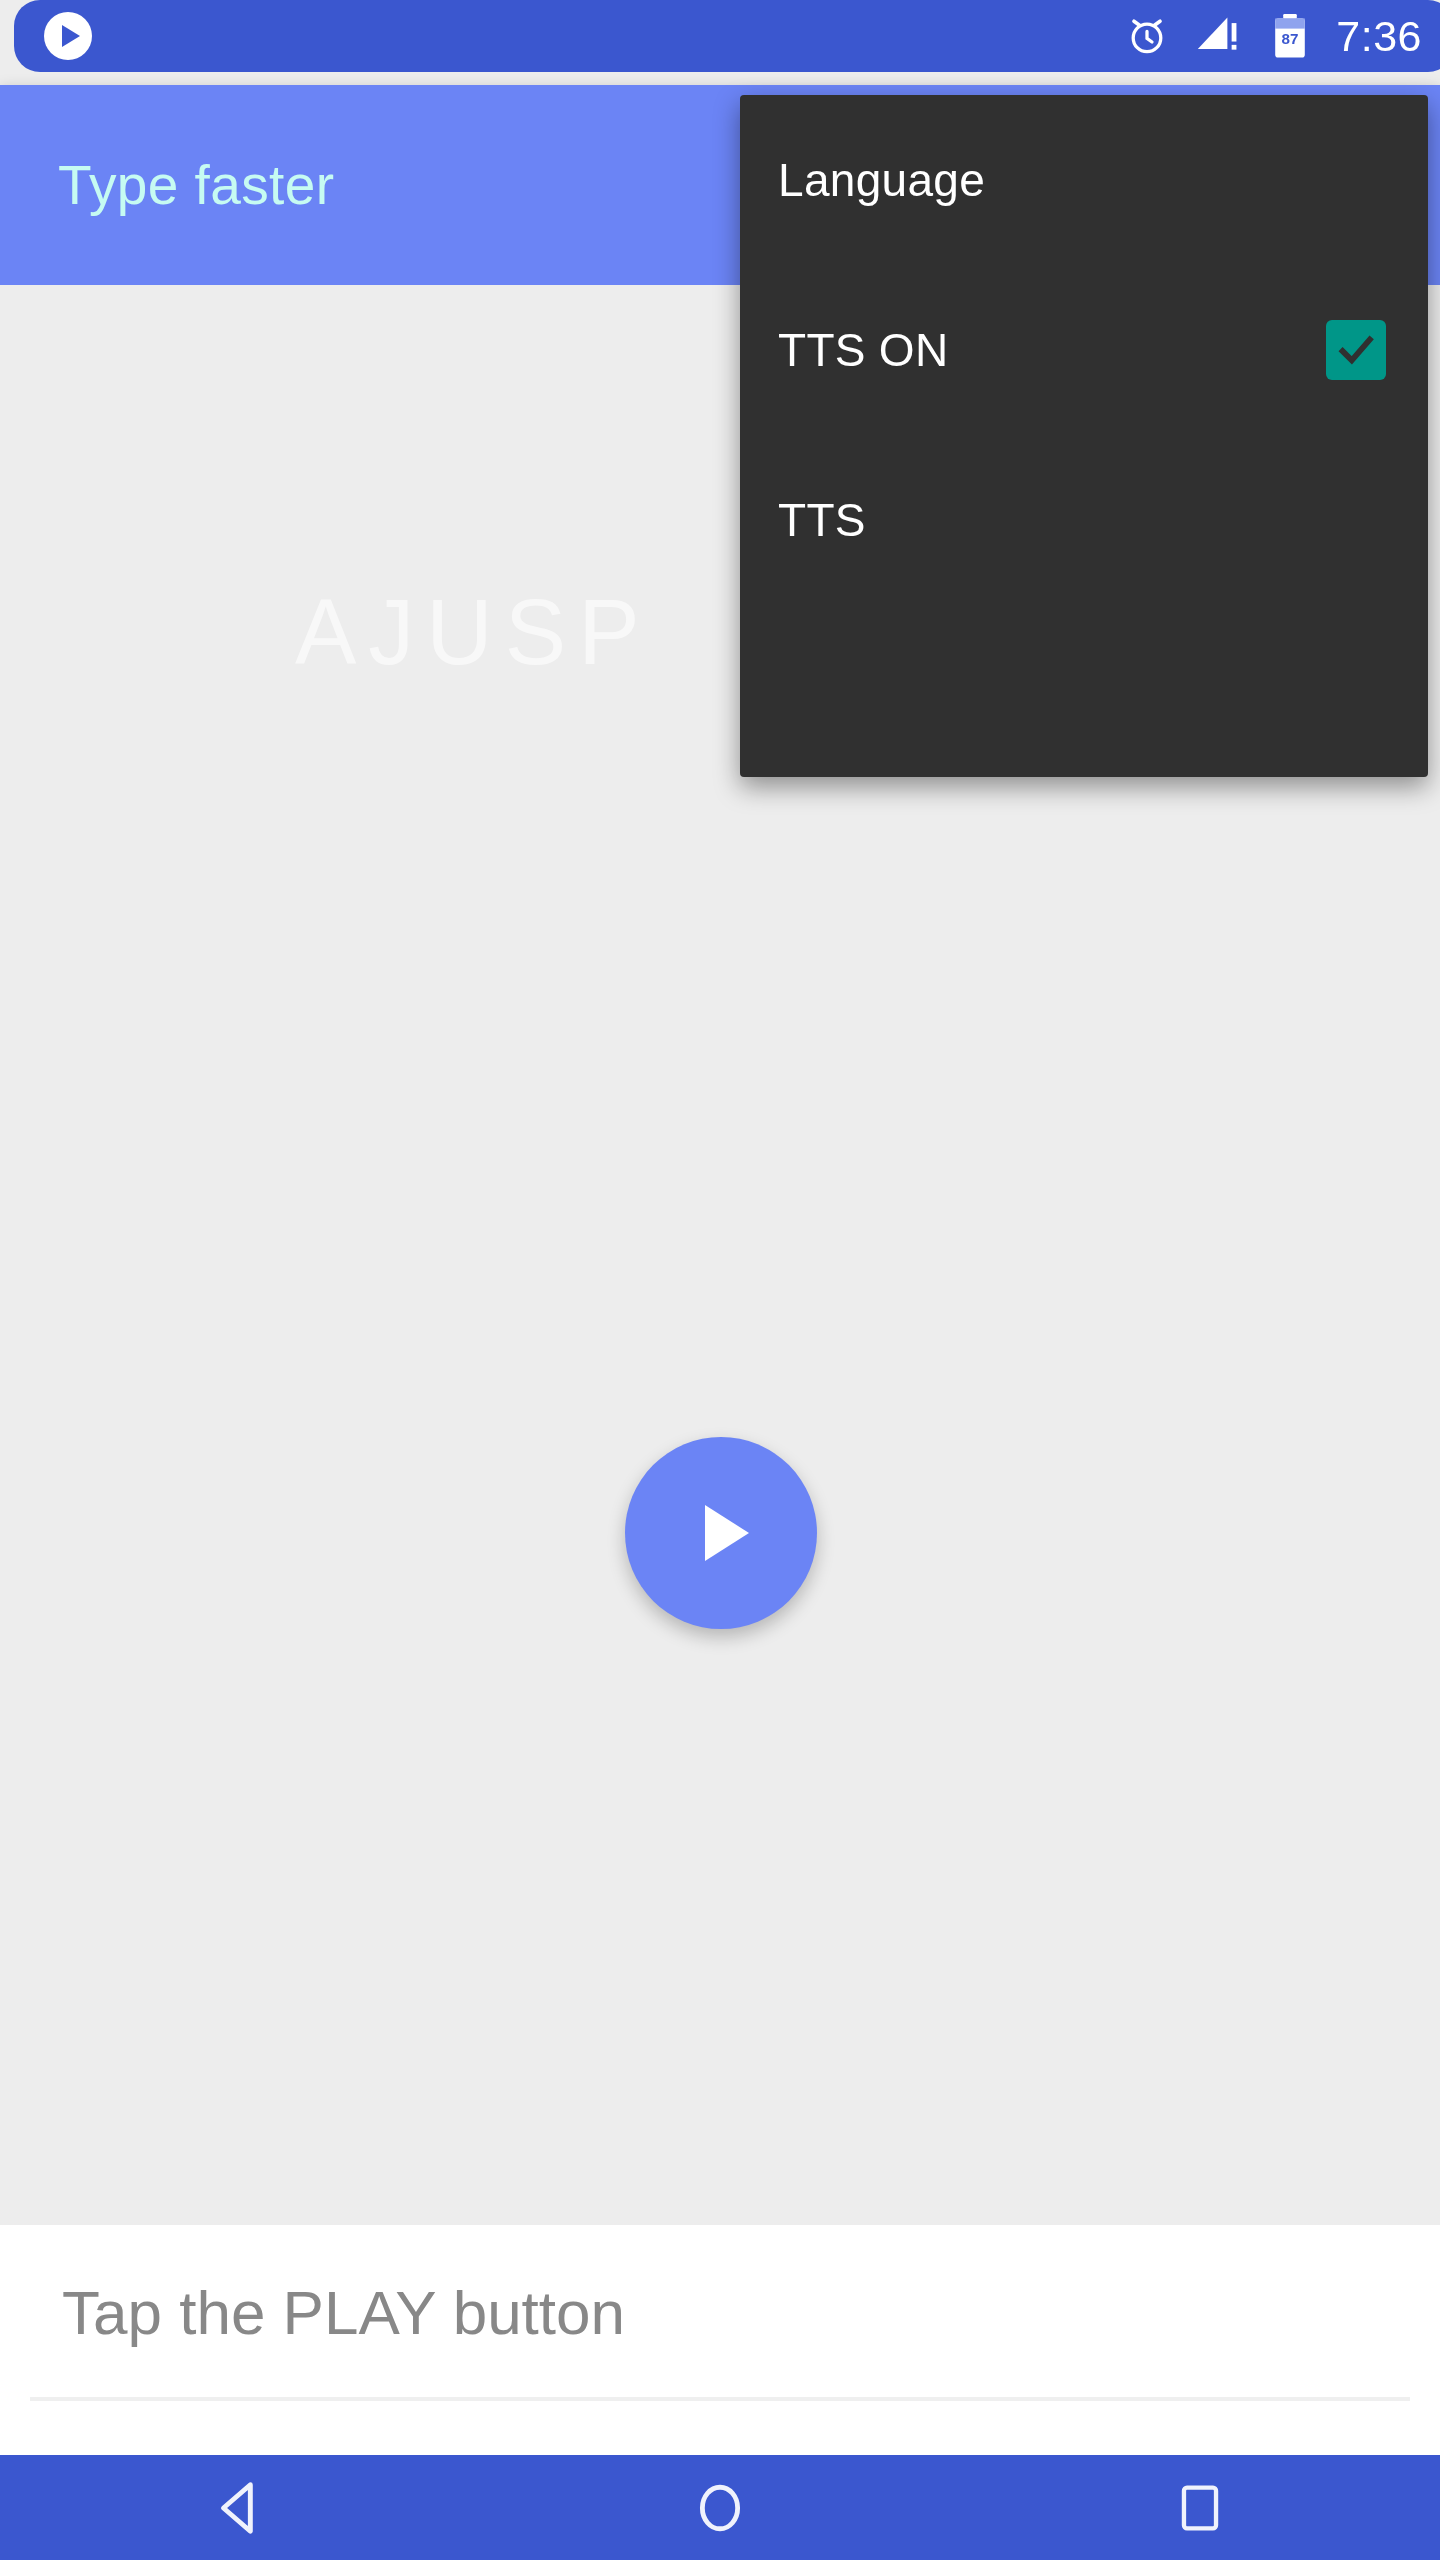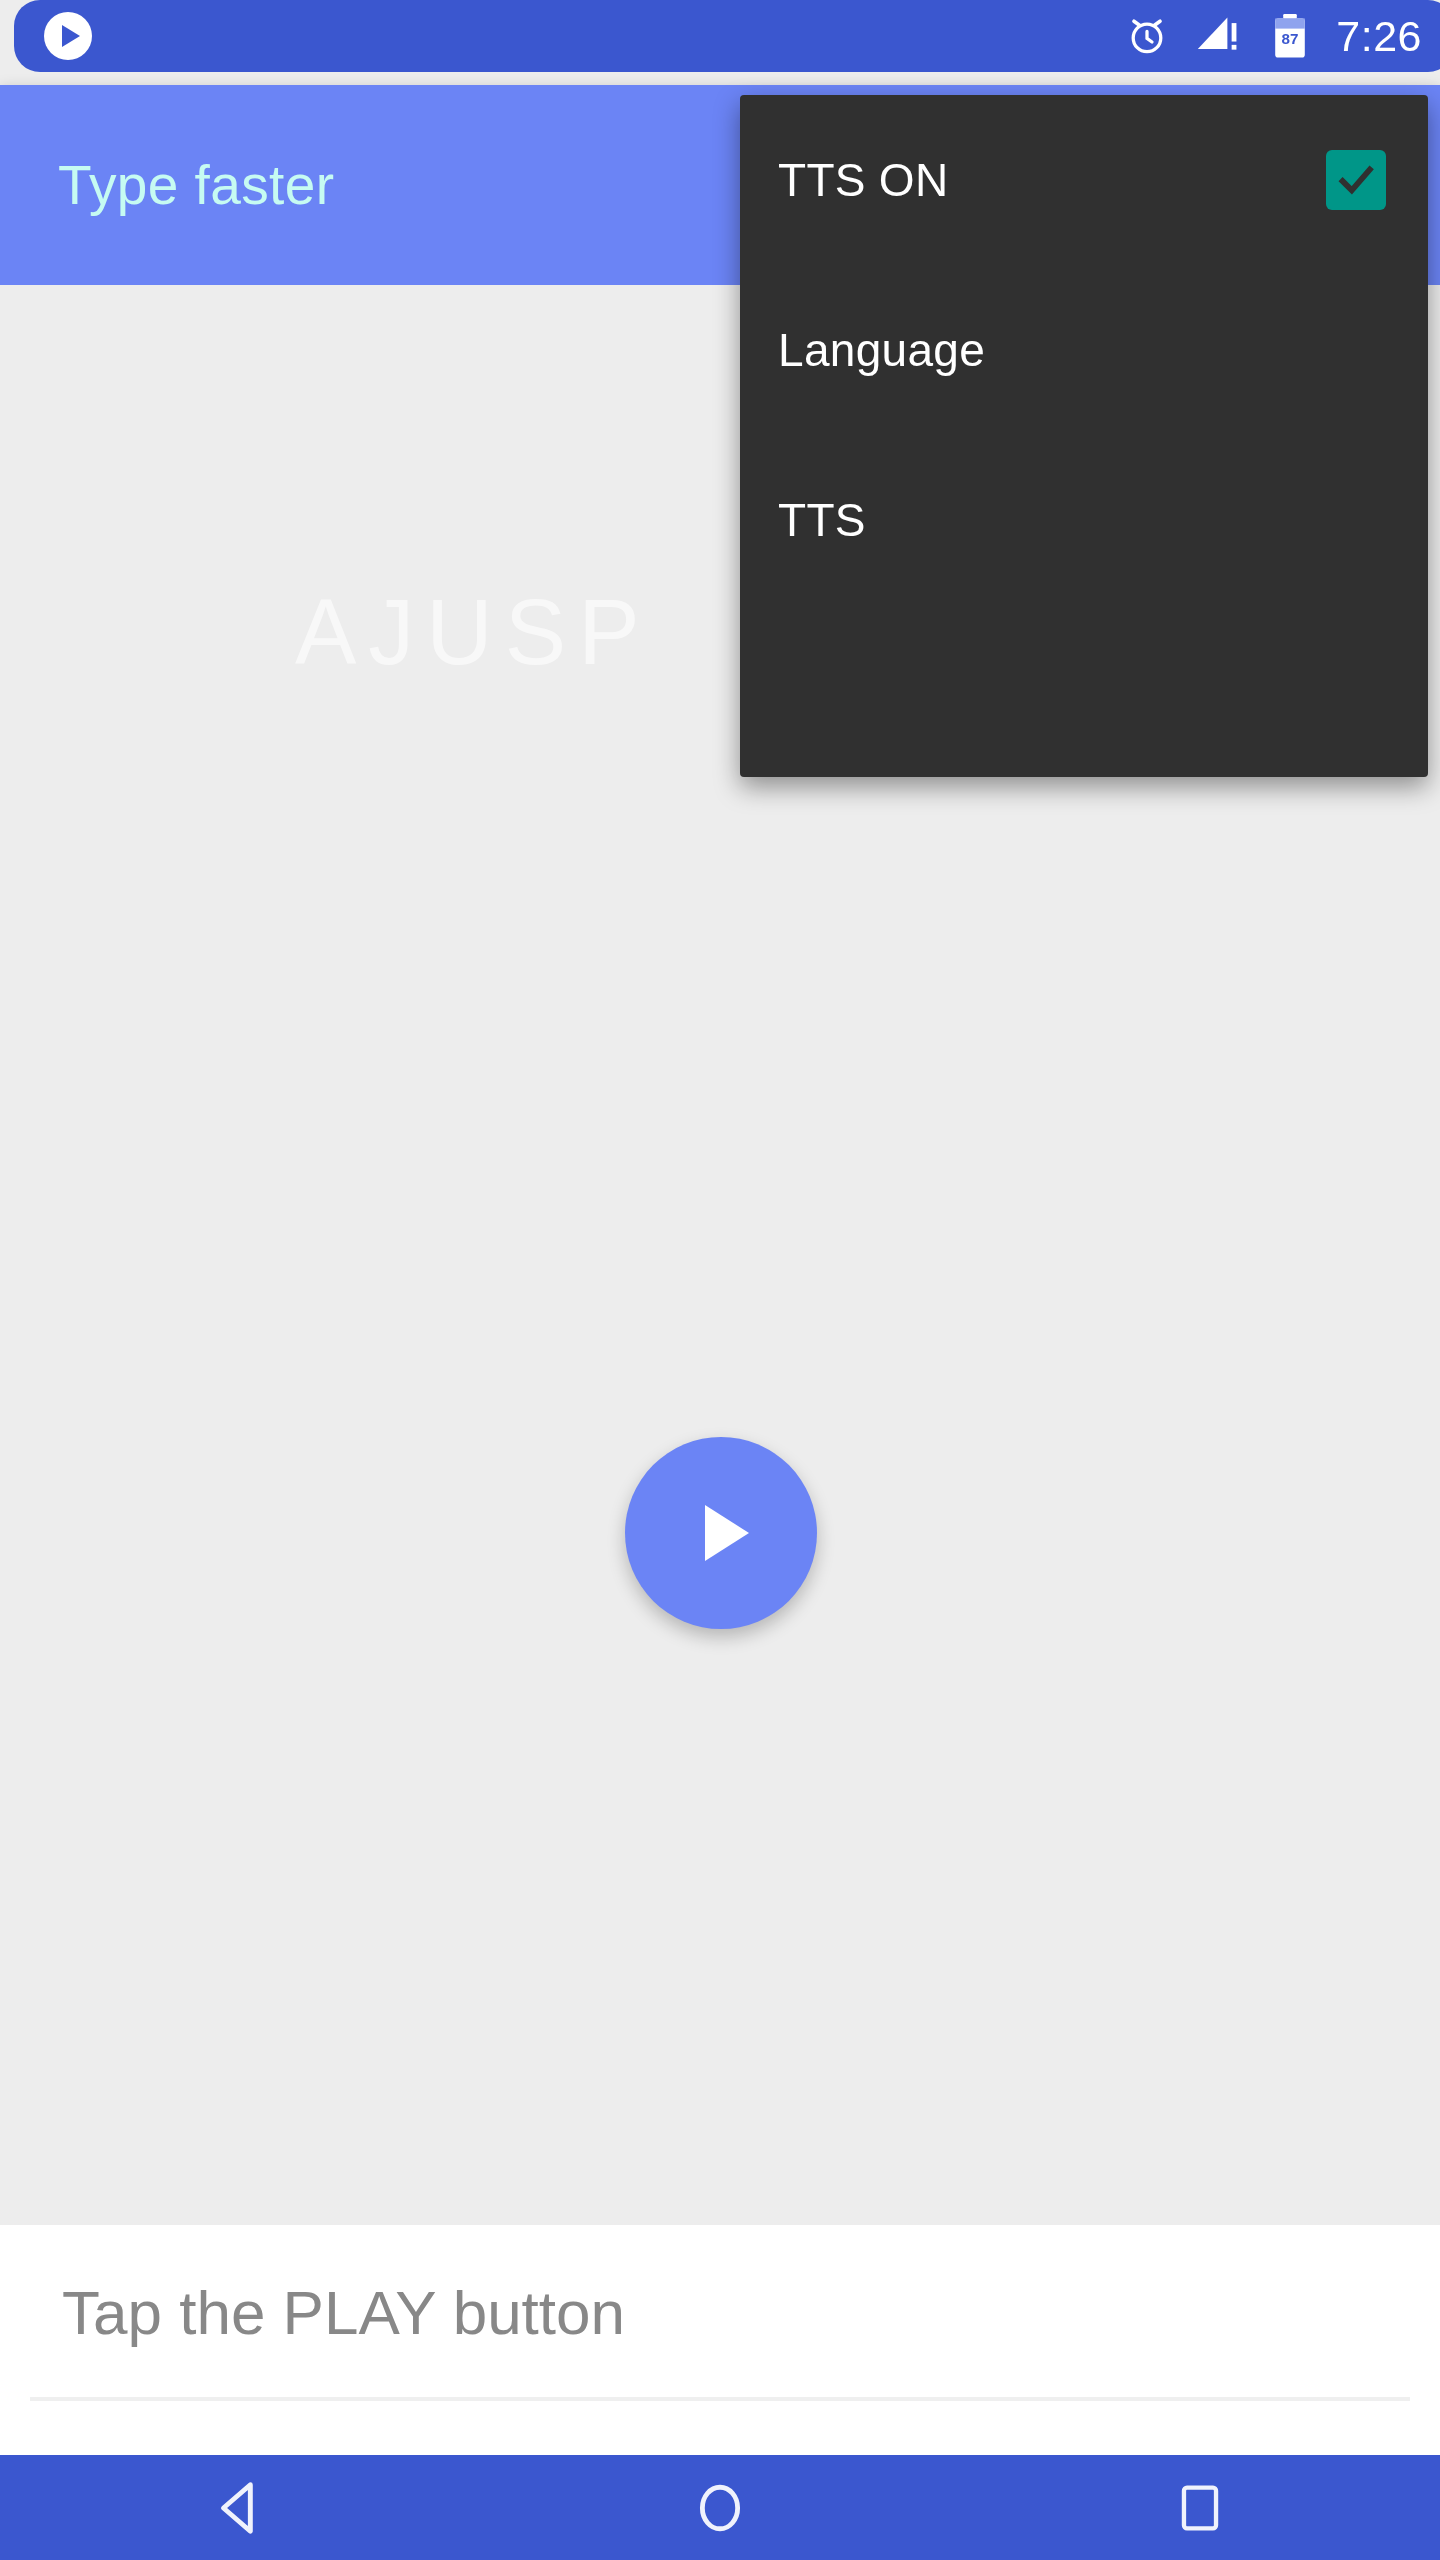--- a/index.html
+++ b/index.html
@@ -151,21 +151,21 @@
         <rect x="19.3" y="5" width="2.6" height="10" fill="#FFFFFF"></rect>
         <rect x="19.3" y="16.8" width="2.6" height="2.6" fill="#FFFFFF"></rect>
       </svg>
 
       <svg class="sb-icon" width="40" height="48" viewBox="0 0 20 24">
         <rect x="6.6" y="1" width="6.8" height="2.2" rx="0.6" fill="#FFFFFF"></rect>
         <rect x="2.6" y="3.2" width="14.8" height="19.6" rx="1.4" fill="#FFFFFF"></rect>
         <rect x="2.6" y="3.2" width="14.8" height="5.1" fill="#8FA3EE"></rect>
         <text x="10" y="15.9" font-family="Liberation Sans, sans-serif" font-size="7.6" font-weight="700" fill="#3B57CF" text-anchor="middle">87</text>
       </svg>
-      <span class="status-time">7:26</span>
+      <span class="status-time">7:36</span>
     </div>
   </div>
 
   <div class="app-bar">
     <span class="app-title">Type faster</span>
   </div>
 
   <div class="content">
     <div class="watermark">AJUSP</div>
     <div class="fab">
@@ -192,34 +192,34 @@
       </svg>
     </div>
     <div class="nav-btn">
       <svg width="52" height="52" viewBox="0 0 24 24">
         <rect x="4.6" y="2.6" width="14.8" height="18.8" rx="1.4" fill="none" stroke="#F0F2FC" stroke-width="2"></rect>
       </svg>
     </div>
   </div>
 
   <div class="menu">
+
+    <div class="menu-item">
+      <span class="menu-item-label">Language</span>
+    </div>
 
     <div class="menu-item">
       <span class="menu-item-label">TTS ON</span>
       <span class="menu-checkbox">
         <svg width="46" height="46" viewBox="0 0 24 24">
           <path d="M5 12.6 L9.8 17.4 L19.2 6.6" fill="none" stroke="#303030" stroke-width="3" stroke-linecap="square" stroke-linejoin="miter"></path>
         </svg>
       </span>
     </div>
 
     <div class="menu-item">
-      <span class="menu-item-label">Language</span>
-    </div>
-
-    <div class="menu-item">
       <span class="menu-item-label">TTS</span>
     </div>
 
 
   </div>
 
 </div>
 
 </body></html>

